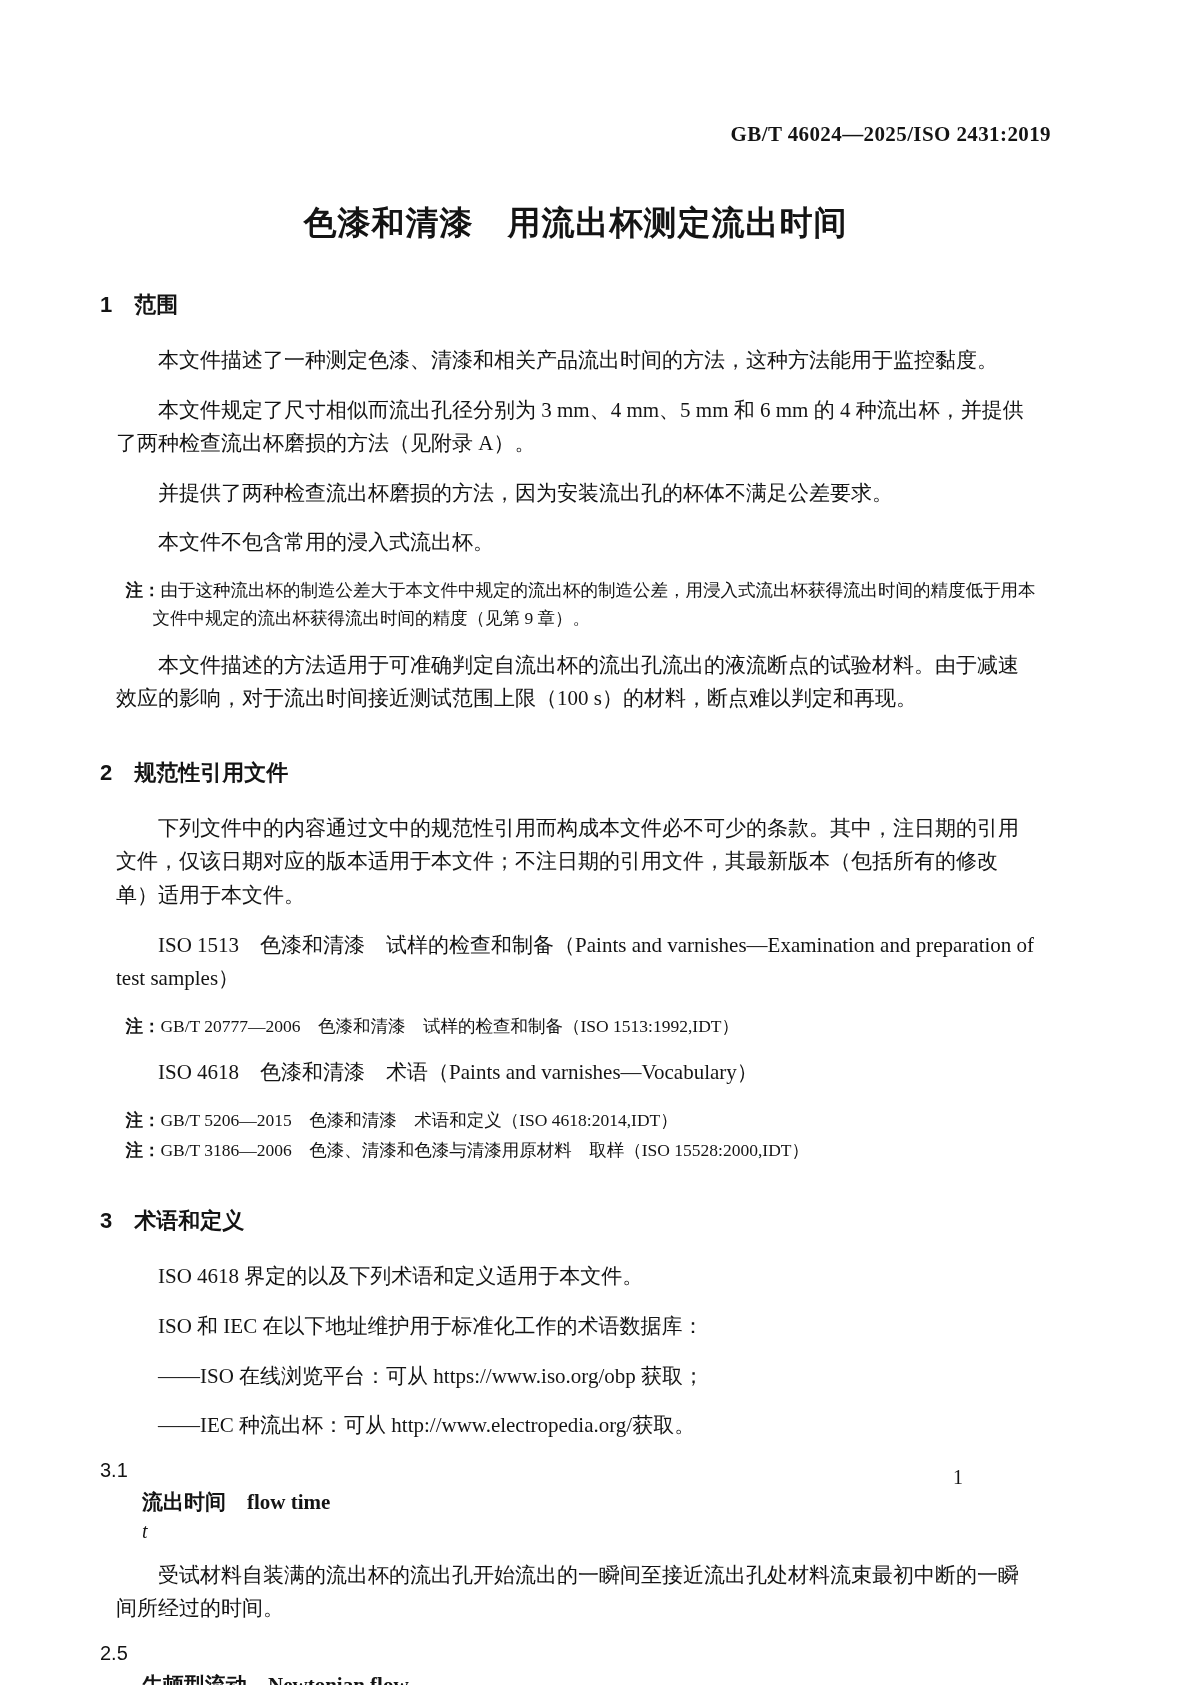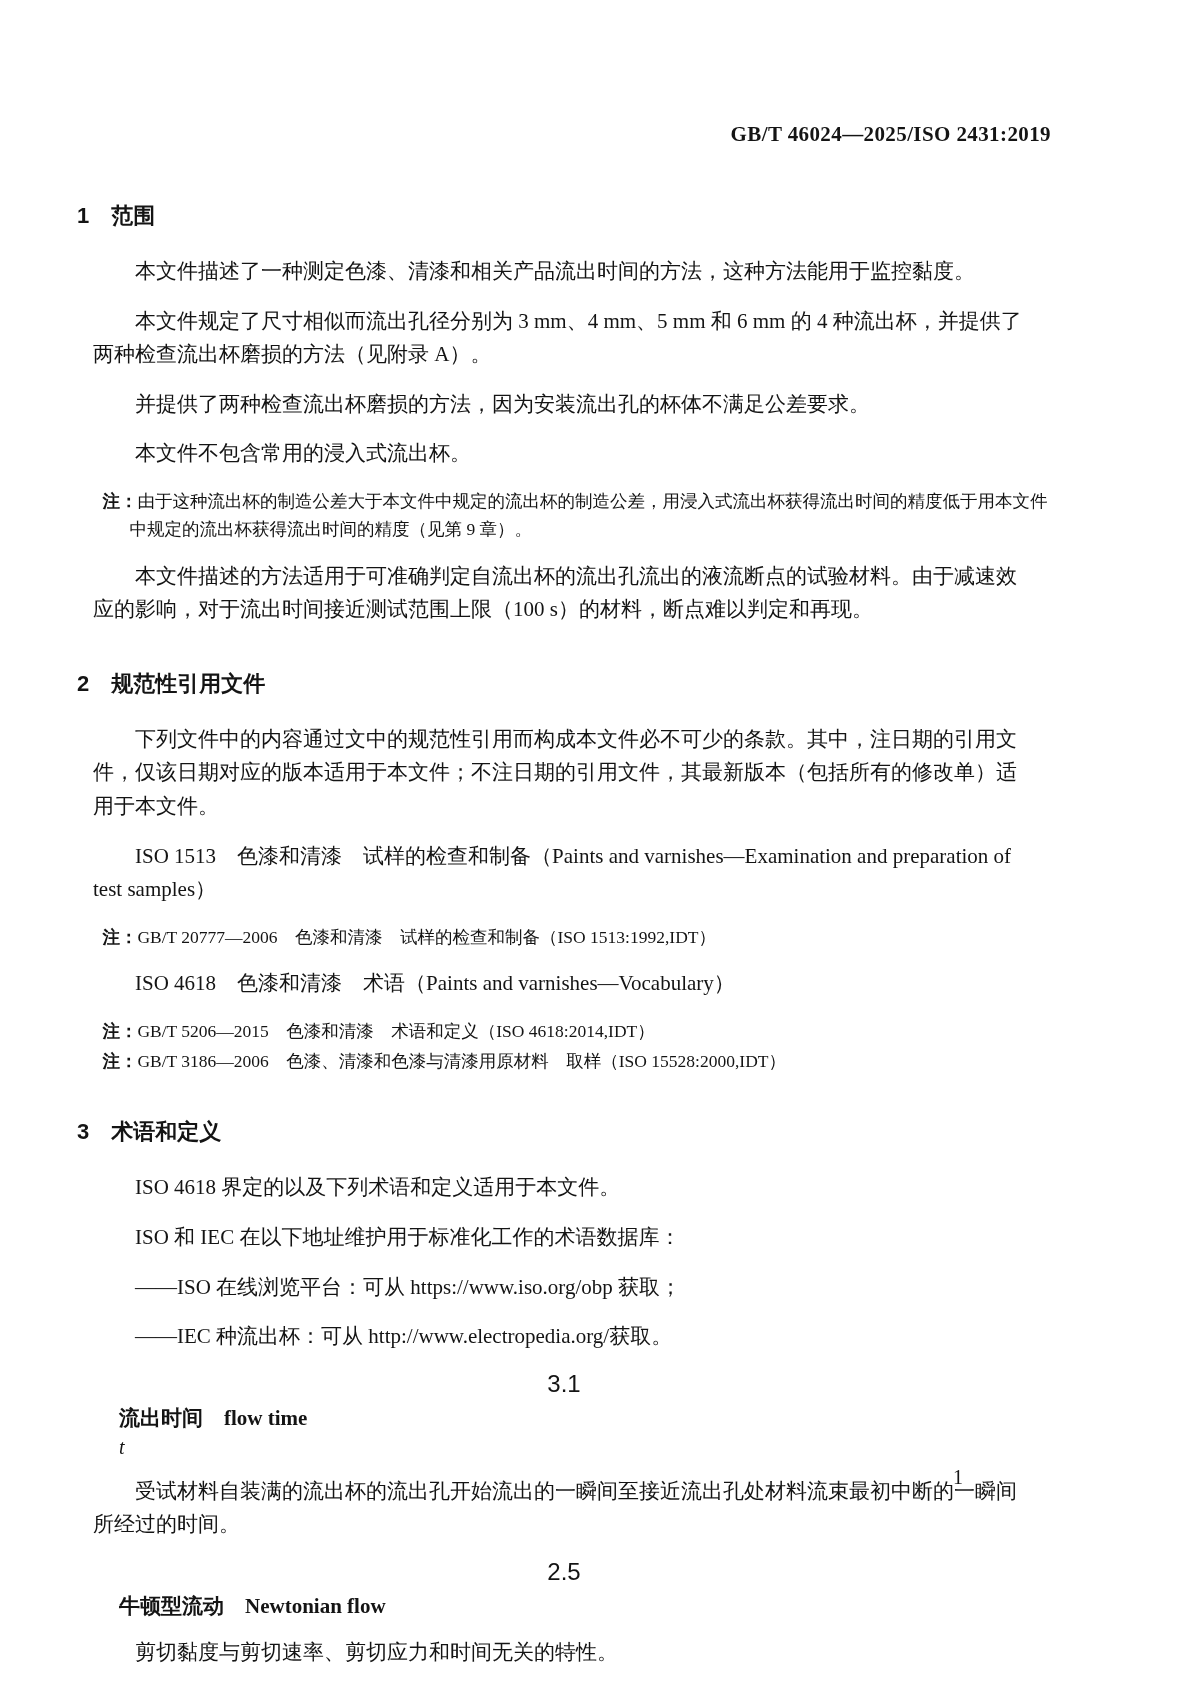--- a/index.html
+++ b/index.html
@@ -7,21 +7,21 @@
     padding: 0;
     background: #ffffff;
     color: #141414;
   }
   .page {
     position: relative;
     width: 1191px;
     height: 1685px;
     margin: 0 auto;
     box-sizing: border-box;
-    padding: 122px 140px 0 77px;
+    padding: 122px 140px 0 100px;
     background: #ffffff;
     font-family: "Liberation Serif", "DejaVu Serif", serif;
     overflow: hidden;
   }
   .doc-number {
     text-align: right;
     font-size: 21px;
     font-weight: bold;
     letter-spacing: 0.4px;
     font-family: "Liberation Serif", "DejaVu Serif", serif;
@@ -52,24 +52,23 @@
     line-height: 1.62;
     margin: 2px 0;
     padding-left: 3em;
     text-indent: -1.55em;
   }
   .note-prefix {
     font-weight: bold;
     font-family: "Liberation Sans", "DejaVu Sans", sans-serif;
   }
   .subnum {
-    font-size: 24px;
+    font-size: 20px;
     font-family: "Liberation Sans", "DejaVu Sans", sans-serif;
     margin: 14px 0 6px 0;
-    text-align: center;
   }
   .term {
     font-size: 21px;
     font-weight: bold;
     font-family: Liberation Serif, serif;
     text-indent: 2em;
     margin: 2px 0 4px 0;
   }
   .symbol {
     font-size: 20px;
@@ -83,20 +82,21 @@
     bottom: 196px;
     font-size: 20px;
     font-family: "Liberation Serif", "DejaVu Serif", serif;
   }
 </style>
 </head>
 <body>
 
 <div class="page">
   <div class="doc-number">GB/T 46024—2025/ISO 2431:2019</div>
+  <h1 class="doc-title">色漆和清漆　用流出杯测定流出时间</h1>
   <div id="doc-body">
       <div class="sec">1　范围</div>
       <div class="para">本文件描述了一种测定色漆、清漆和相关产品流出时间的方法，这种方法能用于监控黏度。</div>
       <div class="para">本文件规定了尺寸相似而流出孔径分别为 3 mm、4 mm、5 mm 和 6 mm 的 4 种流出杯，并提供了两种检查流出杯磨损的方法（见附录 A）。</div>
       <div class="para">并提供了两种检查流出杯磨损的方法，因为安装流出孔的杯体不满足公差要求。</div>
       <div class="para">本文件不包含常用的浸入式流出杯。</div>
       <div class="note"><span class="note-prefix">注：</span><span>由于这种流出杯的制造公差大于本文件中规定的流出杯的制造公差，用浸入式流出杯获得流出时间的精度低于用本文件中规定的流出杯获得流出时间的精度（见第 9 章）。</span></div>
       <div class="para">本文件描述的方法适用于可准确判定自流出杯的流出孔流出的液流断点的试验材料。由于减速效应的影响，对于流出时间接近测试范围上限（100 s）的材料，断点难以判定和再现。</div>
       <div class="sec">2　规范性引用文件</div>
       <div class="para">下列文件中的内容通过文中的规范性引用而构成本文件必不可少的条款。其中，注日期的引用文件，仅该日期对应的版本适用于本文件；不注日期的引用文件，其最新版本（包括所有的修改单）适用于本文件。</div>

